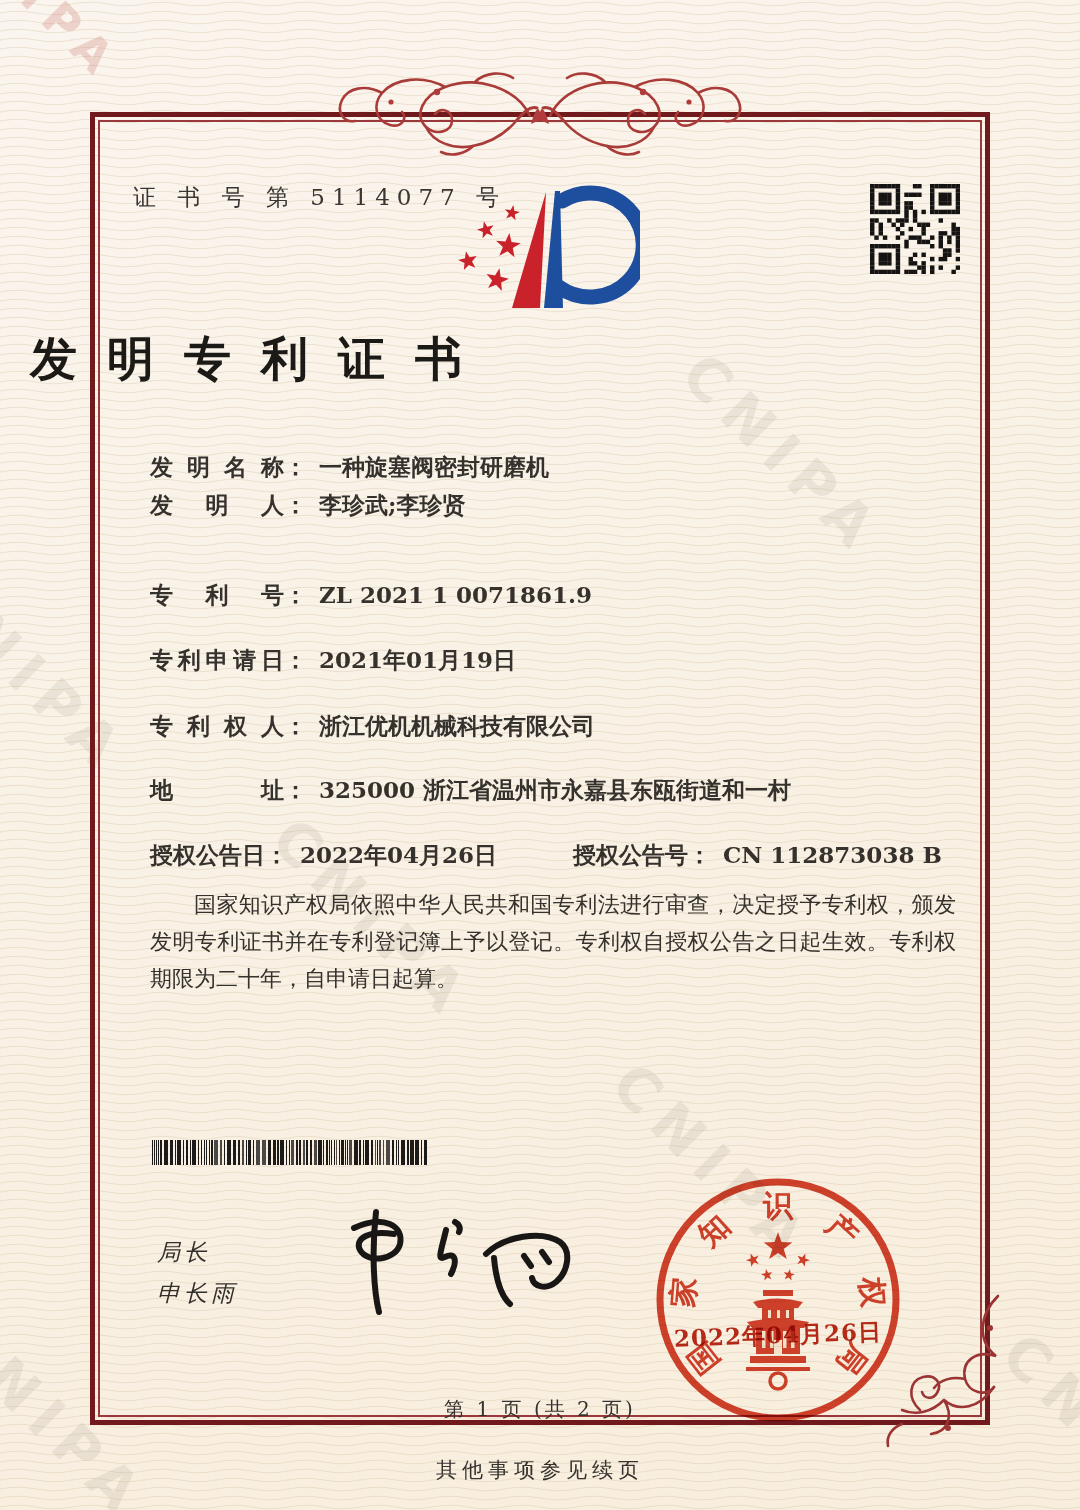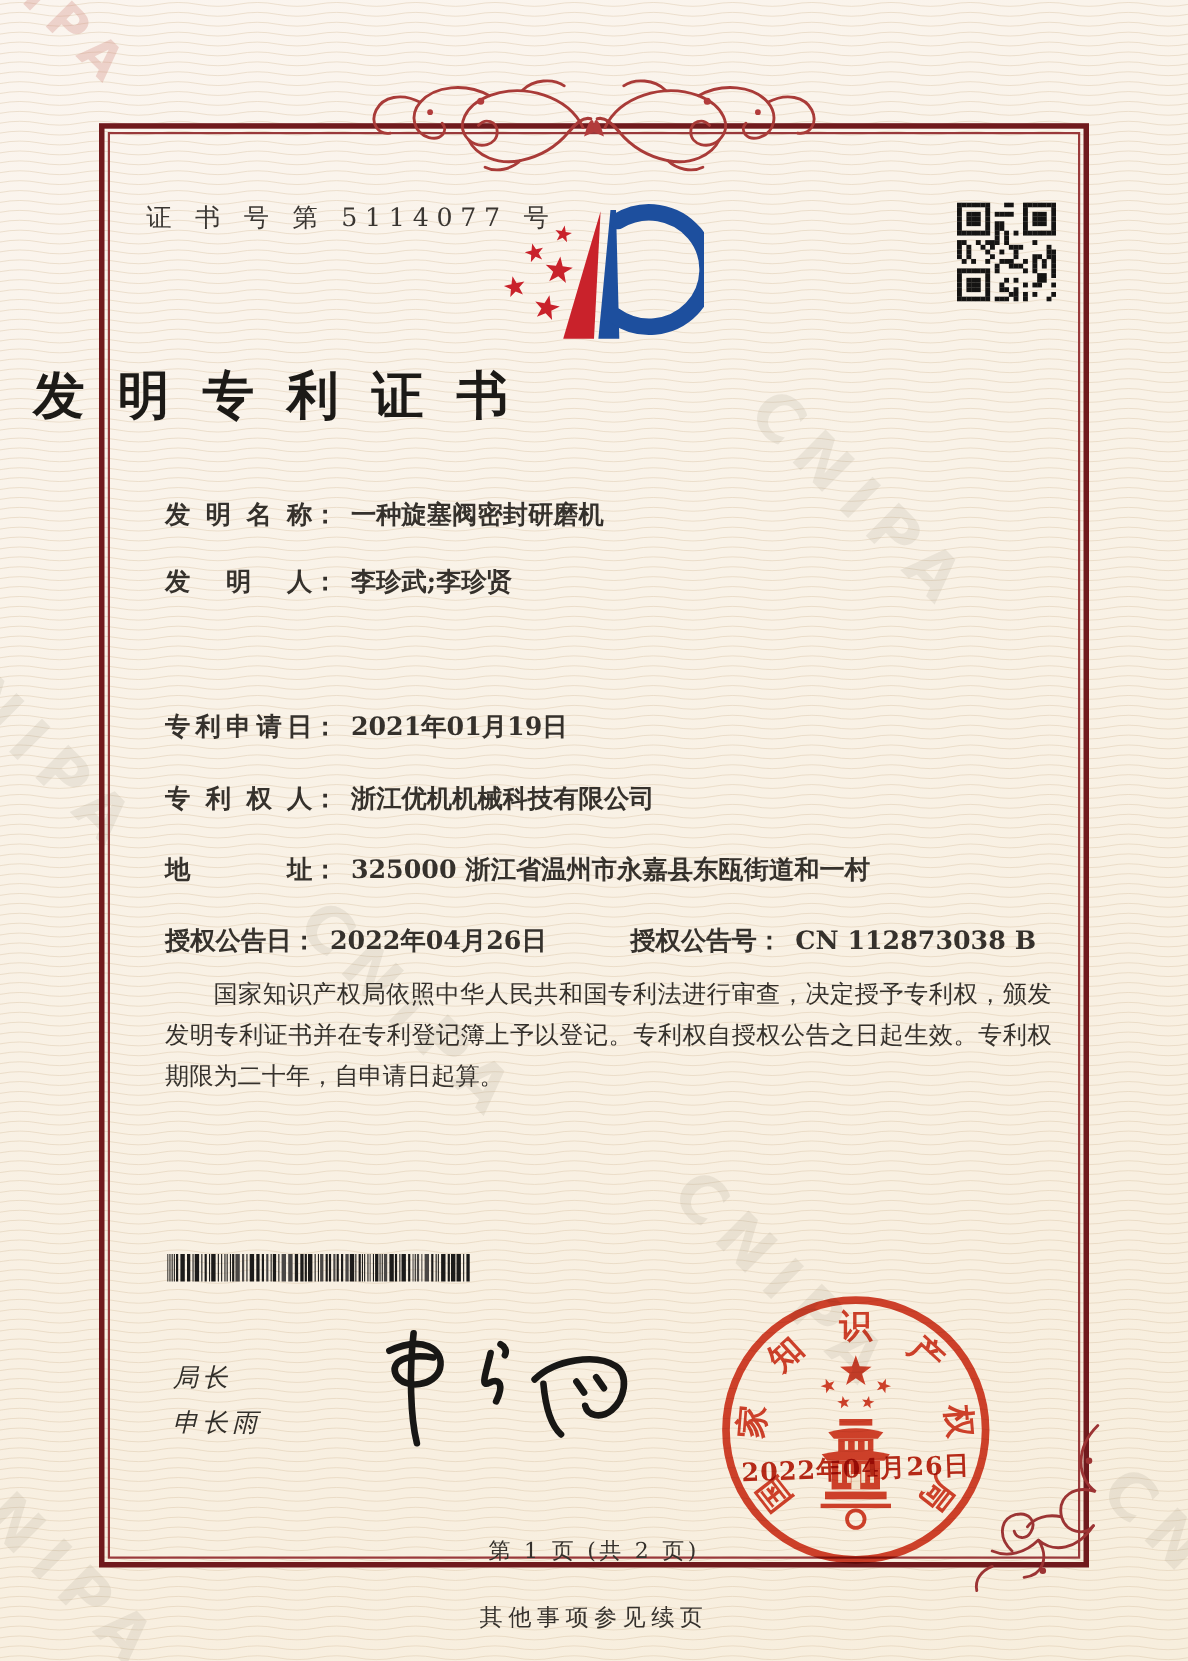--- a/index.html
+++ b/index.html
@@ -304,22 +304,25 @@
       <rect x="51.43" y="85.71" width="4.435714285714286" height="4.435714285714286" fill="#151413"></rect>
       <rect x="60.00" y="85.71" width="4.435714285714286" height="4.435714285714286" fill="#151413"></rect>
       <rect x="81.43" y="85.71" width="4.435714285714286" height="4.435714285714286" fill="#151413"></rect>
     </svg>
 
   <div class="title">发明专利证书</div>
 
   <div class="frow" style="top:452px">
     <span class="flabel">发明名称</span><span class="fcolon">：</span><span class="fvalue">一种旋塞阀密封研磨机</span>
   </div>
-  <div class="frow" style="top:513px">
+  <div class="frow" style="top:490px">
     <span class="flabel">发明人</span><span class="fcolon">：</span><span class="fvalue">李珍武;李珍贤</span>
+  </div>
+  <div class="frow" style="top:580px">
+    <span class="flabel">专利号</span><span class="fcolon">：</span><span class="fvalue">ZL 2021 1 0071861.9</span>
   </div>
   <div class="frow" style="top:645px">
     <span class="flabel">专利申请日</span><span class="fcolon">：</span><span class="fvalue">2021年01月19日</span>
   </div>
   <div class="frow" style="top:711px">
     <span class="flabel">专利权人</span><span class="fcolon">：</span><span class="fvalue">浙江优机机械科技有限公司</span>
   </div>
   <div class="frow" style="top:775px">
     <span class="flabel">地址</span><span class="fcolon">：</span><span class="fvalue">325000 浙江省温州市永嘉县东瓯街道和一村</span>
   </div>

